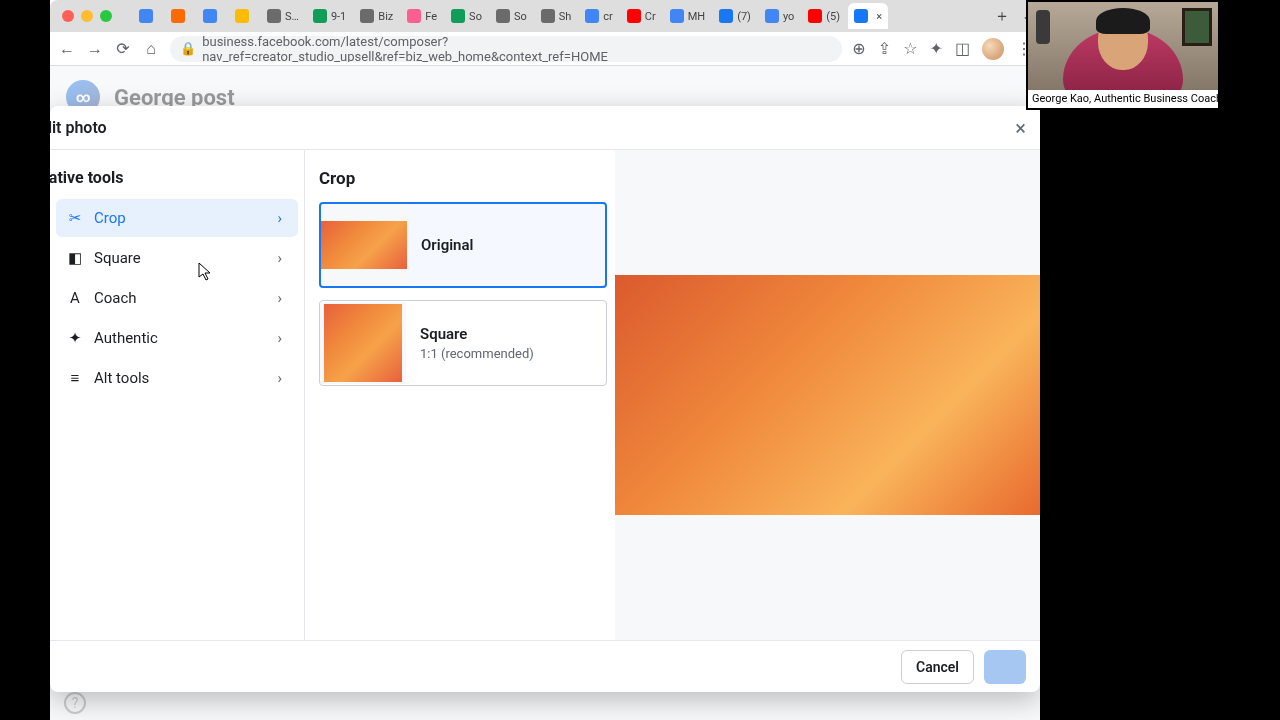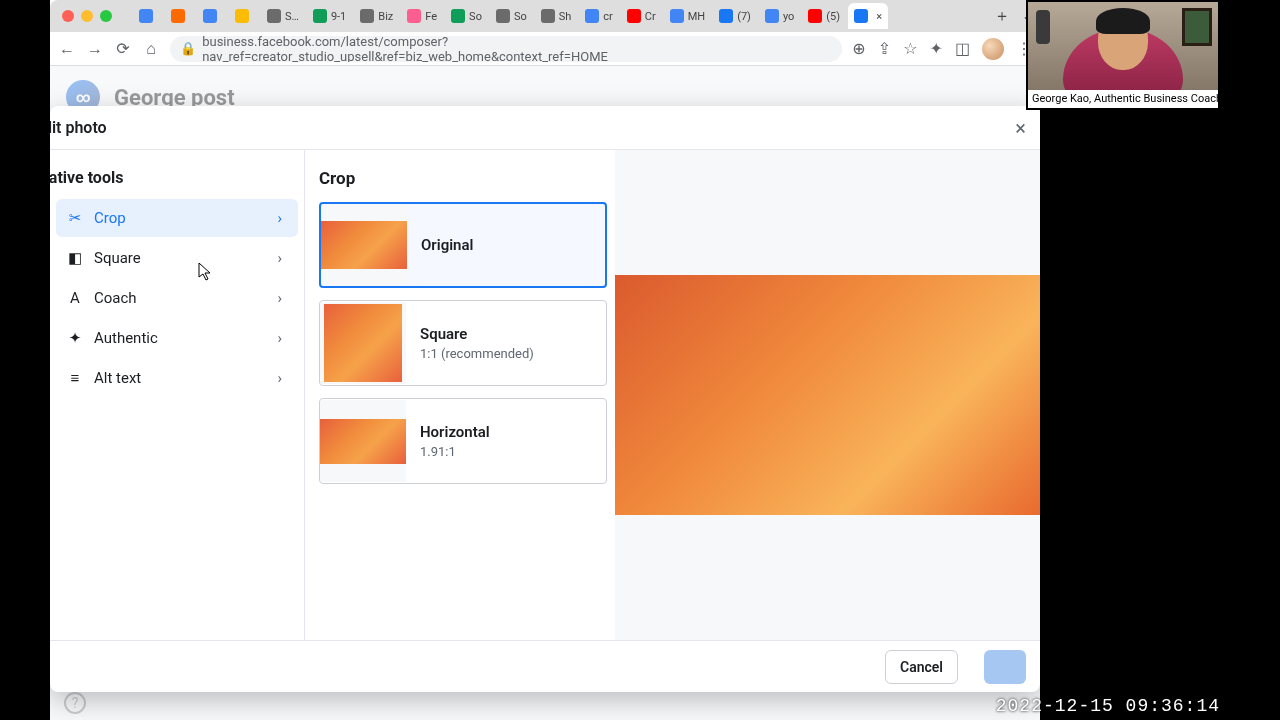--- a/index.html
+++ b/index.html
@@ -66,21 +66,21 @@
   .thumb-original  { width: 86px; height: 48px; }
   .thumb-square    { width: 78px; height: 78px; }
   .thumb-horizontal{ width: 86px; height: 45px; }
   .thumb-vertical  { width: 66px; height: 82px; }
   .crop-text .name { font-size: 15px; font-weight: 600; color: #1c1e21; }
   .crop-text .ratio{ font-size: 13px; color: #606770; margin-top: 3px; }
 
   .preview { flex: 1; background: #f7f8fa; display: flex; align-items: center; justify-content: center; overflow: hidden; }
   .preview .big-orange { width: 100%; height: 240px; background: linear-gradient(135deg, #db5a2e 0%, #f08a3c 40%, #f9b45a 70%, #e86a2e 100%); }
 
-  .modal-footer { height: 52px; border-top: 1px solid #e4e6eb; display: flex; align-items: center; justify-content: flex-end; gap: 26px; padding: 0 14px; }
+  .modal-footer { height: 52px; border-top: 1px solid #e4e6eb; display: flex; align-items: center; justify-content: flex-end; gap: 10px; padding: 0 14px; }
   .btn { height: 34px; padding: 0 14px; border-radius: 6px; font-size: 14px; font-weight: 600; display: flex; align-items: center; cursor: pointer; }
   .btn-cancel { background: #fff; border: 1px solid #ccd0d5; color: #1c1e21; }
   .btn-save   { background: #a7c7f3; color: #fff; border: none; width: 42px; justify-content: center; }
 
   
   .webcam { position: absolute; right: 60px; top: 0; width: 194px; height: 110px; background: #222; border: 2px solid #000; overflow: hidden; }
   .webcam .room { position: absolute; inset: 0; background: linear-gradient(180deg, #b7a998 0%, #7b6d5e 100%); }
   .webcam .person { position: absolute; left: 50%; bottom: -6px; transform: translateX(-50%); width: 120px; height: 86px; border-radius: 50% 50% 40% 40% / 60% 60% 40% 40%; background: linear-gradient(180deg, #be3a63 0%, #7d1d3e 100%); }
   .webcam .head { position: absolute; left: 50%; top: 10px; transform: translateX(-50%); width: 50px; height: 58px; border-radius: 46% 46% 48% 48%; background: #d9a477; }
   .webcam .hair { position: absolute; left: 50%; top: 6px; transform: translateX(-50%); width: 54px; height: 26px; border-radius: 50% 50% 20% 20%; background: #1b1b1b; }
@@ -249,21 +249,21 @@
                 <div class="ct-item">
                   <div class="ct-left">
                     <span class="ct-icon">✦</span>
                     <span>Authentic</span>
                   </div>
                   <span class="chev">›</span>
                 </div>
                 <div class="ct-item">
                   <div class="ct-left">
                     <span class="ct-icon">≡</span>
-                    <span>Alt text</span>
+                    <span>Alt tools</span>
                   </div>
                   <span class="chev">›</span>
                 </div>
               </div>
           </div>
 
           <div class="crop-panel">
             <div class="crop-options">
               <div class="crop-title">Crop</div>
               <div id="crop-list">
@@ -277,29 +277,20 @@
                   </div>
                   <div class="crop-card">
                     <div class="crop-thumb-wrap">
                       <div class="orange-grad thumb-square"></div>
                     </div>
                     <div class="crop-text">
                       <div class="name">Square</div>
                       <div class="ratio">1:1 (recommended)</div>
                     </div>
                   </div>
-                  <div class="crop-card">
-                    <div class="crop-thumb-wrap">
-                      <div class="orange-grad thumb-horizontal"></div>
-                    </div>
-                    <div class="crop-text">
-                      <div class="name">Horizontal</div>
-                      <div class="ratio">1.91:1</div>
-                    </div>
-                  </div>
                 </div>
             </div>
             <div class="preview">
               <div class="big-orange"></div>
             </div>
           </div>
 
         </div>
 
         <div class="modal-footer">
@@ -316,21 +307,20 @@
   <div class="webcam">
     <div class="room"></div>
     <div class="frame1"></div>
     <div class="lamp"></div>
     <div class="person"></div>
     <div class="head"></div>
     <div class="hair"></div>
     <div class="caption">George Kao, Authentic Business Coach</div>
   </div>
 
-  <div class="timestamp">2022-12-15  09:36:14</div>
 
   <div class="cursor">
     <svg viewBox="0 0 14 20">
         <path d="M1 1 L1 15 L5 12 L8 18 L10 17 L7 11 L12 11 Z" fill="#fff" stroke="#000" stroke-width="1"></path>
       </svg>
   </div>
 
 </div>
 
 </body></html>

